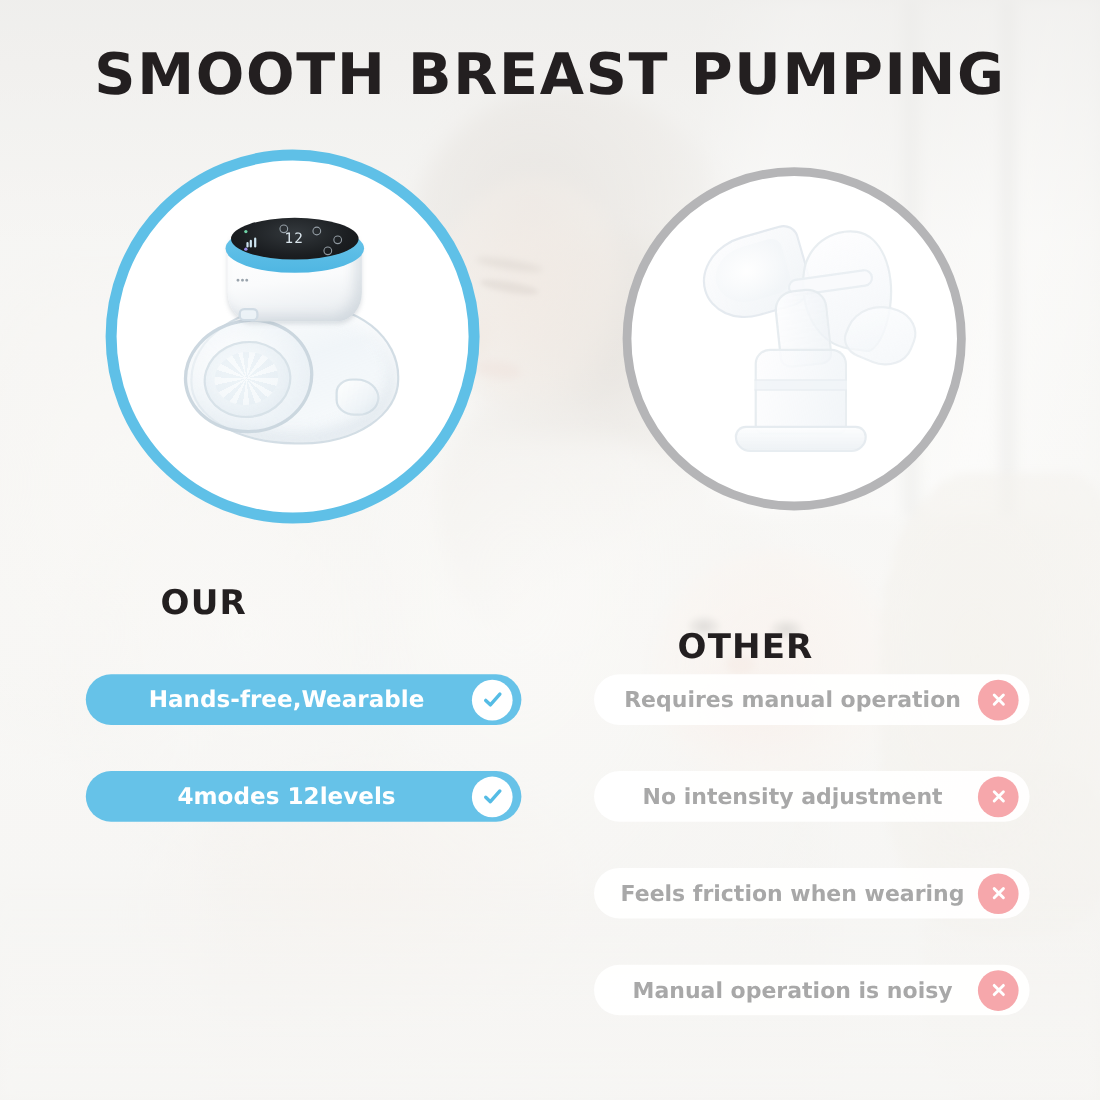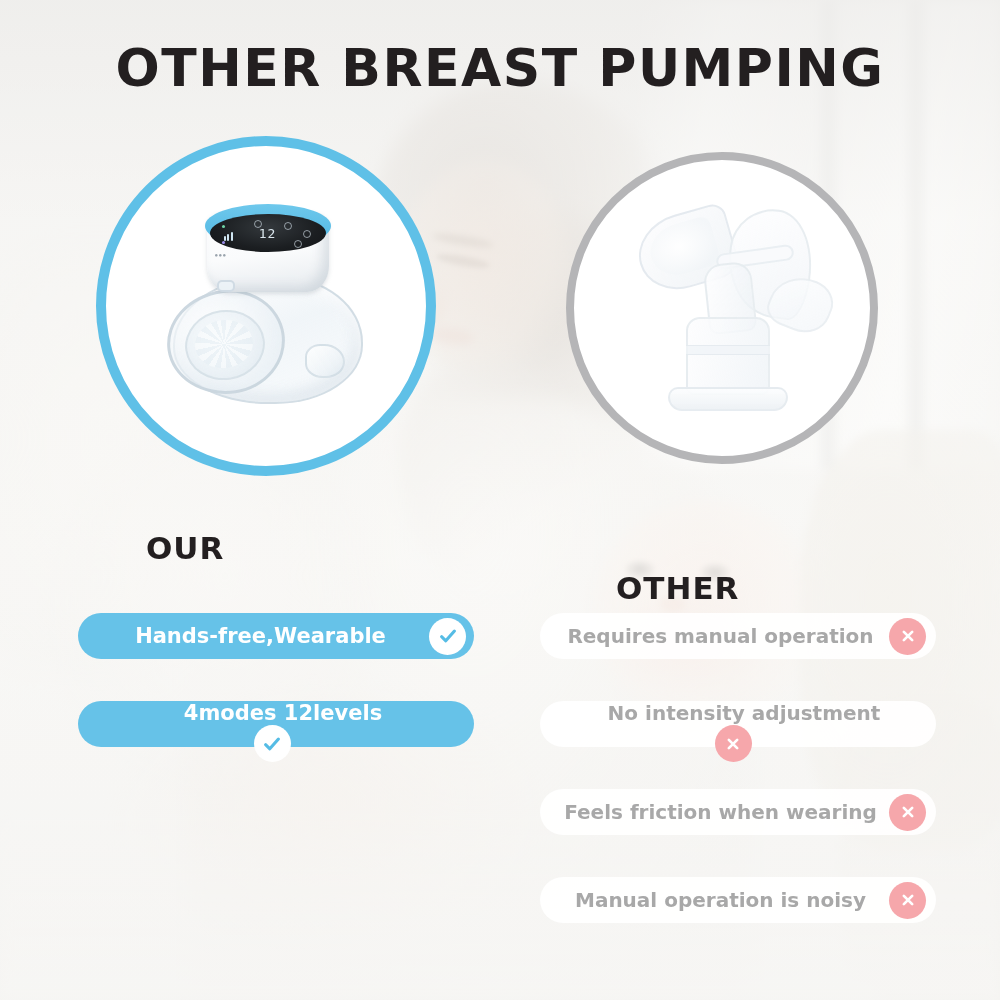--- a/index.html
+++ b/index.html
@@ -218,21 +218,21 @@
   .w-brand {
     position:absolute; left:56px; top:58px; font-size:6px; letter-spacing:.4px;
     color:#9AA4AD; font-family:"Liberation Sans", sans-serif;
   }
   .w-ring {
     position:absolute; left:46px; top:10px; width:126px; height:44px;
     border-radius:50%;
     background:linear-gradient(180deg,#6EC8EC,#4FB6E2);
   }
   .w-screen {
-    position:absolute; left:51px; top:20px; width:116px; height:38px;
+    position:absolute; left:51px; top:4px; width:116px; height:38px;
     border-radius:50%;
     background:radial-gradient(ellipse at 50% 35%, #33383C 0%, #1B1E21 60%, #121416 100%);
     overflow:hidden;
   }
   .w-digit {
     position:absolute; left:50%; top:50%; transform:translate(-50%,-48%);
     color:#E9F5FC; font-size:13px; letter-spacing:1px;
     font-family:"DejaVu Sans Mono", monospace; opacity:.92;
   }
   .w-dot { position:absolute; width:3px; height:3px; border-radius:50%; }
@@ -375,21 +375,21 @@
   }
   .badge {
     width:37px; height:37px; border-radius:50%;
     flex:0 0 37px;
     display:flex; align-items:center; justify-content:center;
     margin-right:8px;
   }
   .badge.check { background:#FFFFFF; }
   .badge.cross { background:#F6A7AB; margin-right:10px; }
 
-  .pill.p0 { top:613px; } .pill.p1 { top:701px;flex-direction:column; }
+  .pill.p0 { top:613px; } .pill.p1 { top:701px; }
   .pill.p2 { top:789px; } .pill.p3 { top:877px; }
 </style>
 </head>
 <body>
 
 <div id="bg">
   <div class="wash room"></div>
   <div class="window"></div>
   <div class="window-bar" style="left:820px"></div>
   <div class="window-bar" style="left:908px"></div>
@@ -412,21 +412,21 @@
   <div class="babynose"></div>
   <div class="blanket"></div>
   <div class="blanket2"></div>
   <div class="bottomsoft"></div>
   <div class="veil"></div>
   <div class="veil2"></div>
 </div>
 
 <div id="fg">
 
-  <div class="title">OTHER BREAST PUMPING</div>
+  <div class="title">SMOOTH BREAST PUMPING</div>
 
   <div class="circle our">
     <div class="wearable">
       <div class="w-cup"></div>
       <div class="w-flange"></div>
       <div class="w-flange-in"></div>
       <div class="w-petal"></div>
       <div class="w-spout"></div>
       <div class="w-motor"></div>
       <div class="w-brand">●●●</div>

